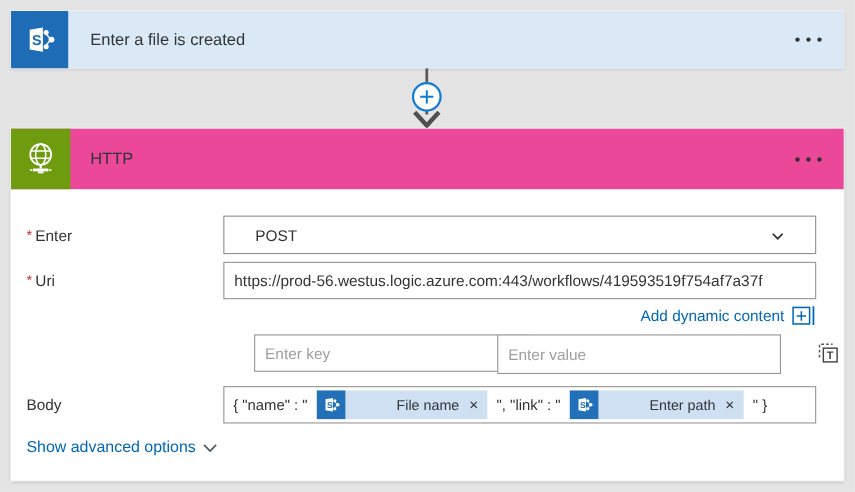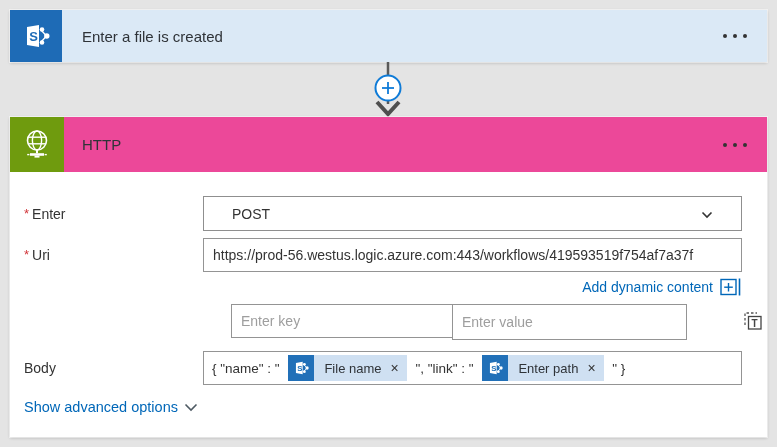--- a/index.html
+++ b/index.html
@@ -37,36 +37,36 @@
   .select-box { position:absolute; left:193px; top:24px; width:539px; height:35px;
     border:1px solid #8f8f8f; background:#fff; display:flex; align-items:center;
     padding:0 28px; font-size:14px; color:#333; cursor:pointer; }
   .select-box .chev { margin-left:auto; }
 
   .text-input { position:absolute; border:1px solid #949494; background:#fff; font-size:14px;
     color:#333; padding:16px 9px; font-family:"Liberation Sans","DejaVu Sans",sans-serif; outline:none; }
   .text-input::placeholder { color:#9e9e9e; opacity:1; }
   #uri-input { left:193px; top:66px; width:539px; height:33px; }
   #hdr-key { left:193px; top:132px; width:250px; height:28px;margin-left:28px; }
-  #hdr-val { left:442px; top:132px; width:235px; height:36px; }
+  #hdr-val { left:442px; top:132px; width:258px; height:36px; }
 
   .dyn-row { position:absolute; left:193px; top:104px; width:539px; height:22px;
     display:flex; align-items:center; justify-content:flex-end; gap:7px; cursor:pointer; }
   .dyn-row span { font-size:14px; color:#0067b8; }
 
   .tmode-btn { position:absolute; left:731px; top:137px; width:24px; height:24px; cursor:pointer;
     display:flex; align-items:center; justify-content:center; }
 
   .body-box { position:absolute; left:193px; top:179px; width:539px; height:34px;
     border:1px solid #949494; background:#fff; display:flex; align-items:center;
     padding:0 8px; gap:5px; overflow:hidden; cursor:text; }
   .body-text { font-size:13.5px; color:#333; white-space:pre; }
   .token { display:flex; align-items:center; height:26px; background:#cfe0f2; cursor:pointer; flex:0 0 auto; }
   .token-icon { width:26px; height:26px; background:#2170b8; display:flex; align-items:center; justify-content:center; }
-  .token-label { font-size:13px; color:#2f3338; padding:0 9px 0 10px; }
+  .token-label { font-size:13px; color:#2f3338; padding:0 9px 0 10px;margin-left:36px; }
   .token-x { font-size:14px; color:#333; padding:0 8px 1px 0; cursor:pointer; line-height:1; }
 
   .adv-link { position:absolute; left:14px; top:227px; display:flex; align-items:center; gap:6px; cursor:pointer; }
   .adv-link span { font-size:14.5px; color:#0067b8;text-align:center; }
 </style>
 </head>
 <body>
 
 <div class="canvas">
 

